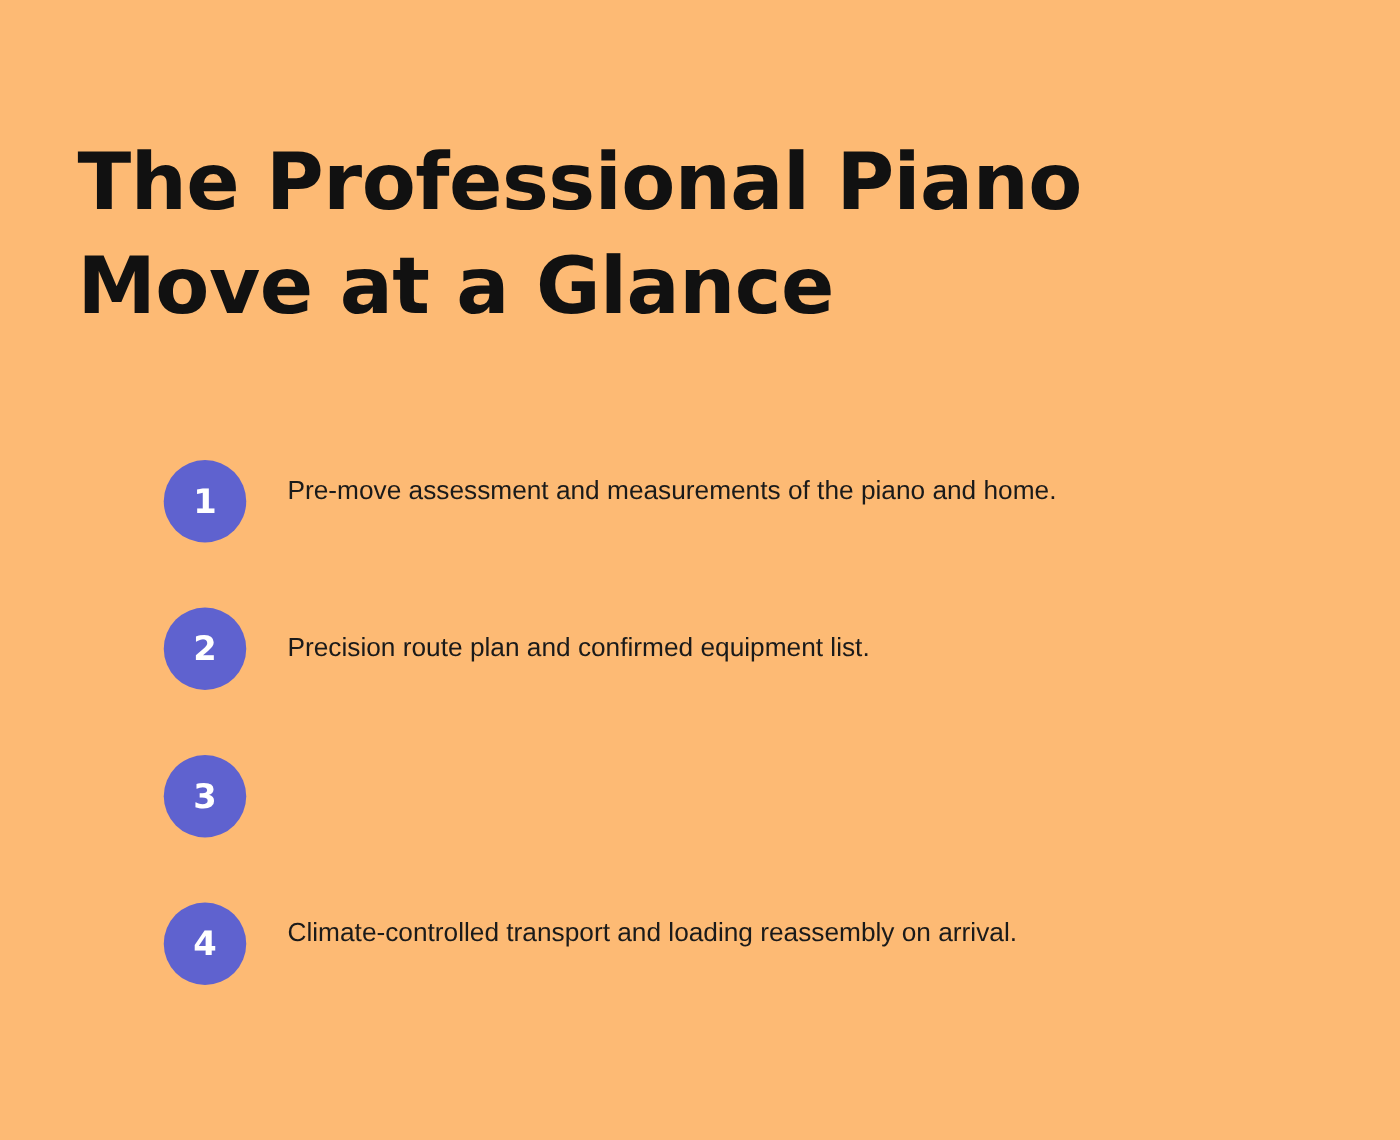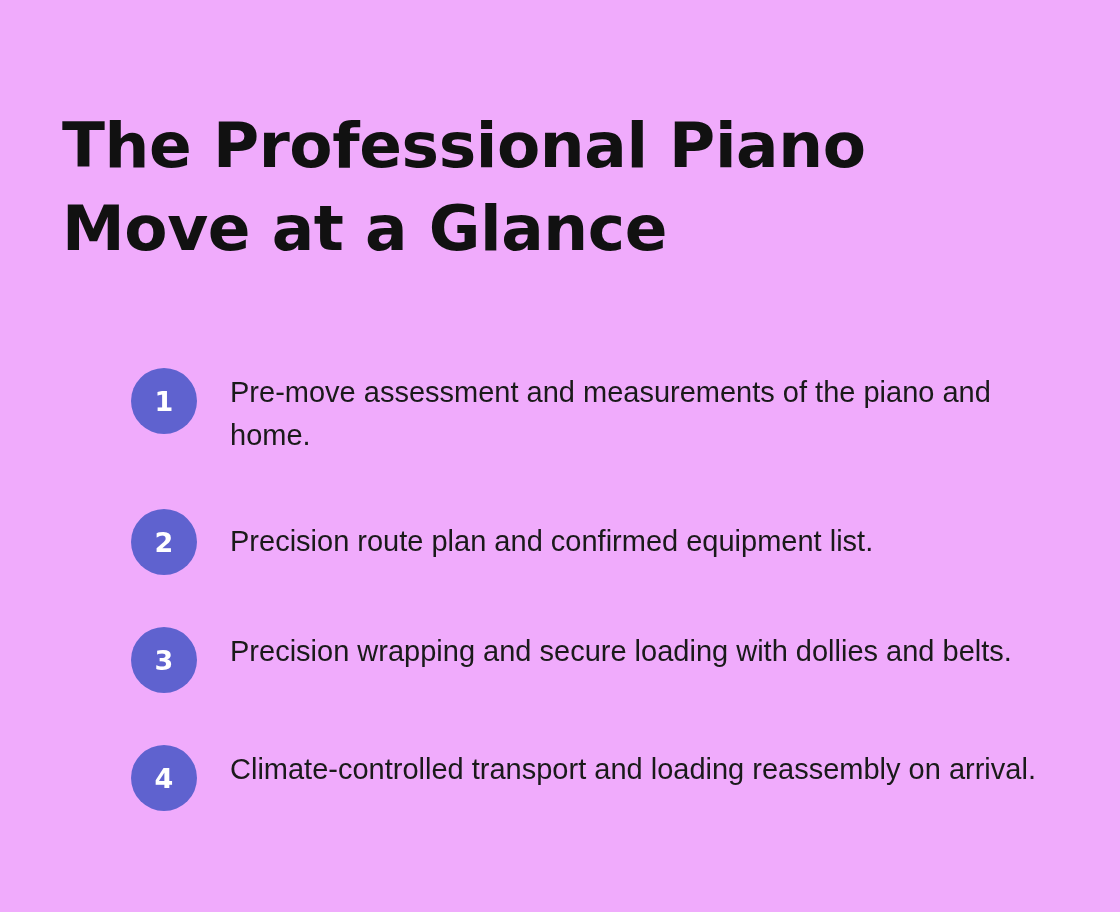--- a/index.html
+++ b/index.html
@@ -11,21 +11,21 @@
     width: 1120px;
     height: 912px;
     background: #e0e1e1;
     font-family: "Liberation Sans", sans-serif;
     overflow: hidden;
   }
   .infographic {
     position: relative;
     width: 1120px;
     height: 912px;
-    background: #f0abfc;
+    background: #fdba74;
     box-sizing: border-box;
   }
   .title {
     position: absolute;
     left: 62px;
     top: 104px;
     width: 1000px;
     margin: 0;
     font-family: "DejaVu Sans", sans-serif;
     font-size: 63px;
@@ -66,21 +66,21 @@
     font-weight: 700;
     line-height: 1;
     box-sizing: border-box;
   }
   .step-text {
     flex: 1 1 auto;
     margin-left: 33px;
     padding-top: 3px;
     max-width: 818px;
     font-family: "Liberation Sans", sans-serif;
-    font-size: 29px;
+    font-size: 21px;
     font-weight: 400;
     line-height: 43px;
     color: #1a1a1a;
   }
   
   .step.single .step-badge {
     margin-top: 0;
   }
   .step.single .step-text {
     padding-top: 11px;
@@ -106,21 +106,20 @@
       <span class="step-badge">
         <span>2</span>
       </span>
       <span class="step-text">Precision route plan and confirmed equipment list.</span>
     </li>
 
     <li class="step">
       <span class="step-badge">
         <span>3</span>
       </span>
-      <span class="step-text">Precision wrapping and secure loading with dollies and belts.</span>
     </li>
 
     <li class="step">
       <span class="step-badge">
         <span>4</span>
       </span>
       <span class="step-text">Climate-controlled transport and loading reassembly on arrival.</span>
     </li>
 
   </ul>

